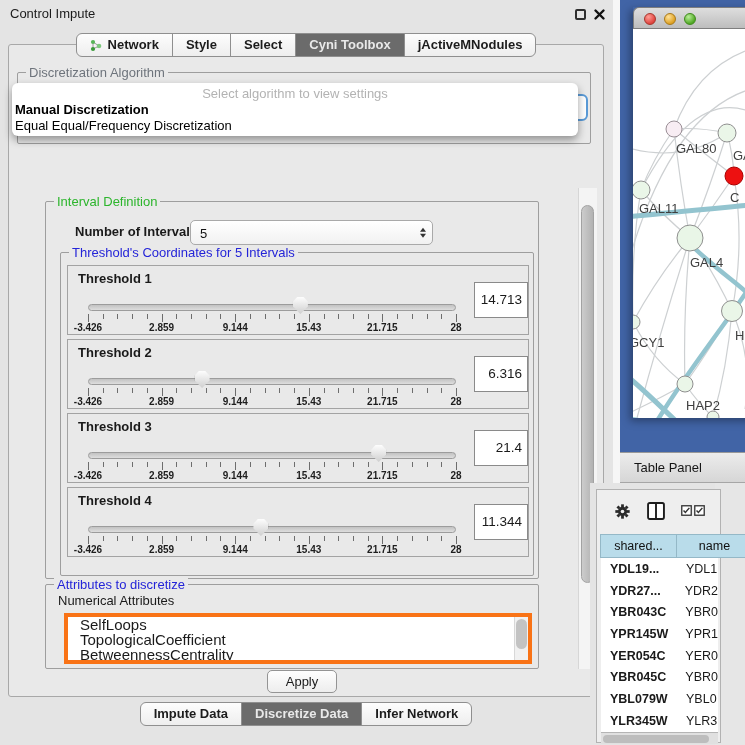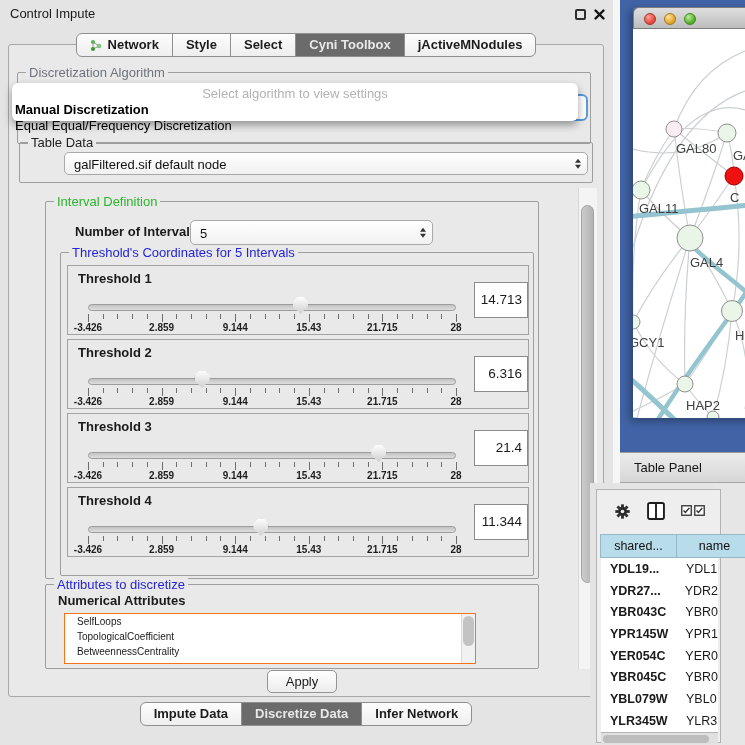--- a/index.html
+++ b/index.html
@@ -35,21 +35,21 @@
   .combo .val { position:absolute; left:9px; top:50%; transform:translateY(-50%); white-space:nowrap; }
   .spin { position:absolute; right:6px; top:50%; transform:translateY(-50%); width:7px; }
   .spin:before, .spin:after { content:""; display:block; width:0; height:0; margin:1.5px auto;
       border-left:3.5px solid transparent; border-right:3.5px solid transparent; }
   .spin:before { border-bottom:4px solid #333; }
   .spin:after  { border-top:4px solid #333; }
 
   
   .combo-frag { left:20px; top:94px; width:568px; height:27px; background:#fff; border:2px solid #5a9ad6;
                 border-radius:6px; z-index:8; }
-  .popup { left:12px; top:83px; width:566px; height:38px; background:#fff; border-radius:6px;
+  .popup { left:12px; top:83px; width:566px; height:53px; background:#fff; border-radius:6px;
            box-shadow:0 4px 9px rgba(0,0,0,0.38); z-index:10; font-size:13px; }
   .popup .ph { position:absolute; top:3px; left:0; width:100%; text-align:center; color:#b3b3b3; }
   .popup .opt { position:absolute; left:3px; white-space:nowrap; color:#000; }
 
   
   .vtrack { left:577px; top:187px; width:19px; height:481px; background:#f4f4f4; border-left:1px solid #d6d6d6; }
   .vthumb { left:580px; top:204px; width:13px; height:378px; border-radius:7px;
             background:linear-gradient(90deg,#cccccc,#b2b2b2); border:1px solid #a2a2a2; }
 
   
@@ -61,22 +61,22 @@
            background:linear-gradient(#fdfdfd,#cfcfcf);
            clip-path:polygon(0 28%, 28% 0, 72% 0, 100% 28%, 100% 56%, 50% 100%, 0 56%);
            filter:drop-shadow(0 0 1px #777); }
   .tick { position:absolute; width:1px; background:#6d6d6d; top:0; }
   .ticks { position:absolute; left:20px; top:48px; width:368px; height:9px; }
   .tklab { position:absolute; top:56px; transform:translateX(-50%); font-size:10px; font-weight:bold; color:#1d1d1d; white-space:nowrap; }
   .vbox { position:absolute; left:406px; top:16px; width:54px; height:36px; background:#fff;
           border:1px solid #8a8a8a; font-size:13.5px; text-align:right; line-height:34px; padding-right:5px; }
 
   
-  .attrlist { left:62px; top:612px; width:412px; height:51px; background:#fff; border:1px solid #f97316;
-              overflow:hidden; font-size:10px; }
+  .attrlist { left:62px; top:612px; width:468px; height:51px; background:#fff; border:4px solid #f97316;
+              overflow:hidden; font-size:15px; }
   .attrlist .item { padding-left:12px; line-height:15px; white-space:nowrap; }
   .l-vtrack { position:absolute; right:0; top:0; width:14px; height:100%; background:#f1f1f1; border-left:1px solid #d8d8d8; }
   .l-vthumb { position:absolute; right:1px; top:2px; width:11px; height:30px; background:#c3c3c3; border-radius:6px; }
 
   .apply { left:266px; top:669px; width:70px; height:23px; background:linear-gradient(#fefefe,#ededed);
            border:1px solid #949494; border-radius:5px; font-size:13px; text-align:center; line-height:21px; }
 
   
   .divider { left:613px; top:0; width:7px; height:745px; background:#f6f6f6; }
   .netpanel { left:620px; top:0; width:125px; height:452px; background:#4164a6; }
@@ -137,27 +137,20 @@
           <span>jActiveMNodules</span>
         </div>
       </div>
 
     <div class="abs content">
 
       <div class="abs group" style="left:8px; top:27px; width:574px; height:72px;">
         <span class="group-label lbl-gray">Discretization Algorithm</span>
       </div>
 
-      <div class="abs group" style="left:10px; top:97px; width:574px; height:41px;">
-        <span class="group-label lbl-dark">Table Data</span>
-        <div class="combo" style="position:absolute; left:44px; top:9px; width:524px; height:23px;">
-          <span class="val">galFiltered.sif default node</span>
-          <span class="spin"></span>
-        </div>
-      </div>
 
       <div class="abs vtrack" style="left:569px; top:143px; height:481px; width:19px;"></div>
       <div class="abs vthumb" style="left:572px; top:160px;"></div>
 
       <div class="abs group" style="left:36px; top:156px; width:494px; height:378px;">
         <span class="group-label lbl-green">Interval Definition</span>
         <div style="position:absolute; left:29px; top:22px; font-size:13px; font-weight:bold;">Number of Intervals</div>
         <div class="combo" style="position:absolute; left:144px; top:18px; width:243px; height:25px;">
           <span class="val">5</span>
           <span class="spin"></span>
@@ -325,21 +318,21 @@
                 <span class="tklab" style="left: 388px;">28</span>
                 <div class="thumb" style="left: 185.457px;"></div>
                 <div class="vbox">11.344</div>
               </div>
             </div>
         </div>
       </div>
 
       <div class="abs group" style="left:36px; top:539px; width:494px; height:85px;">
         <span class="group-label lbl-blue">Attributes to discretize</span>
-        <div style="position:absolute; left:12px; top:8px; font-size:13px; font-weight:bold;">Numerical Attributes</div>
+        <div style="position:absolute; left:12px; top:8px; font-size:13px; font-weight:normal;">Numerical Attributes</div>
         <div class="attrlist" style="position:absolute; left:18px; top:28px;" id="attr-list">
           <div class="l-vtrack">
               <div class="l-vthumb"></div>
             </div>
         <div class="item">SelfLoops</div>
             <div class="item">TopologicalCoefficient</div>
             <div class="item">BetweennessCentrality</div>
           </div>
       </div>
 

